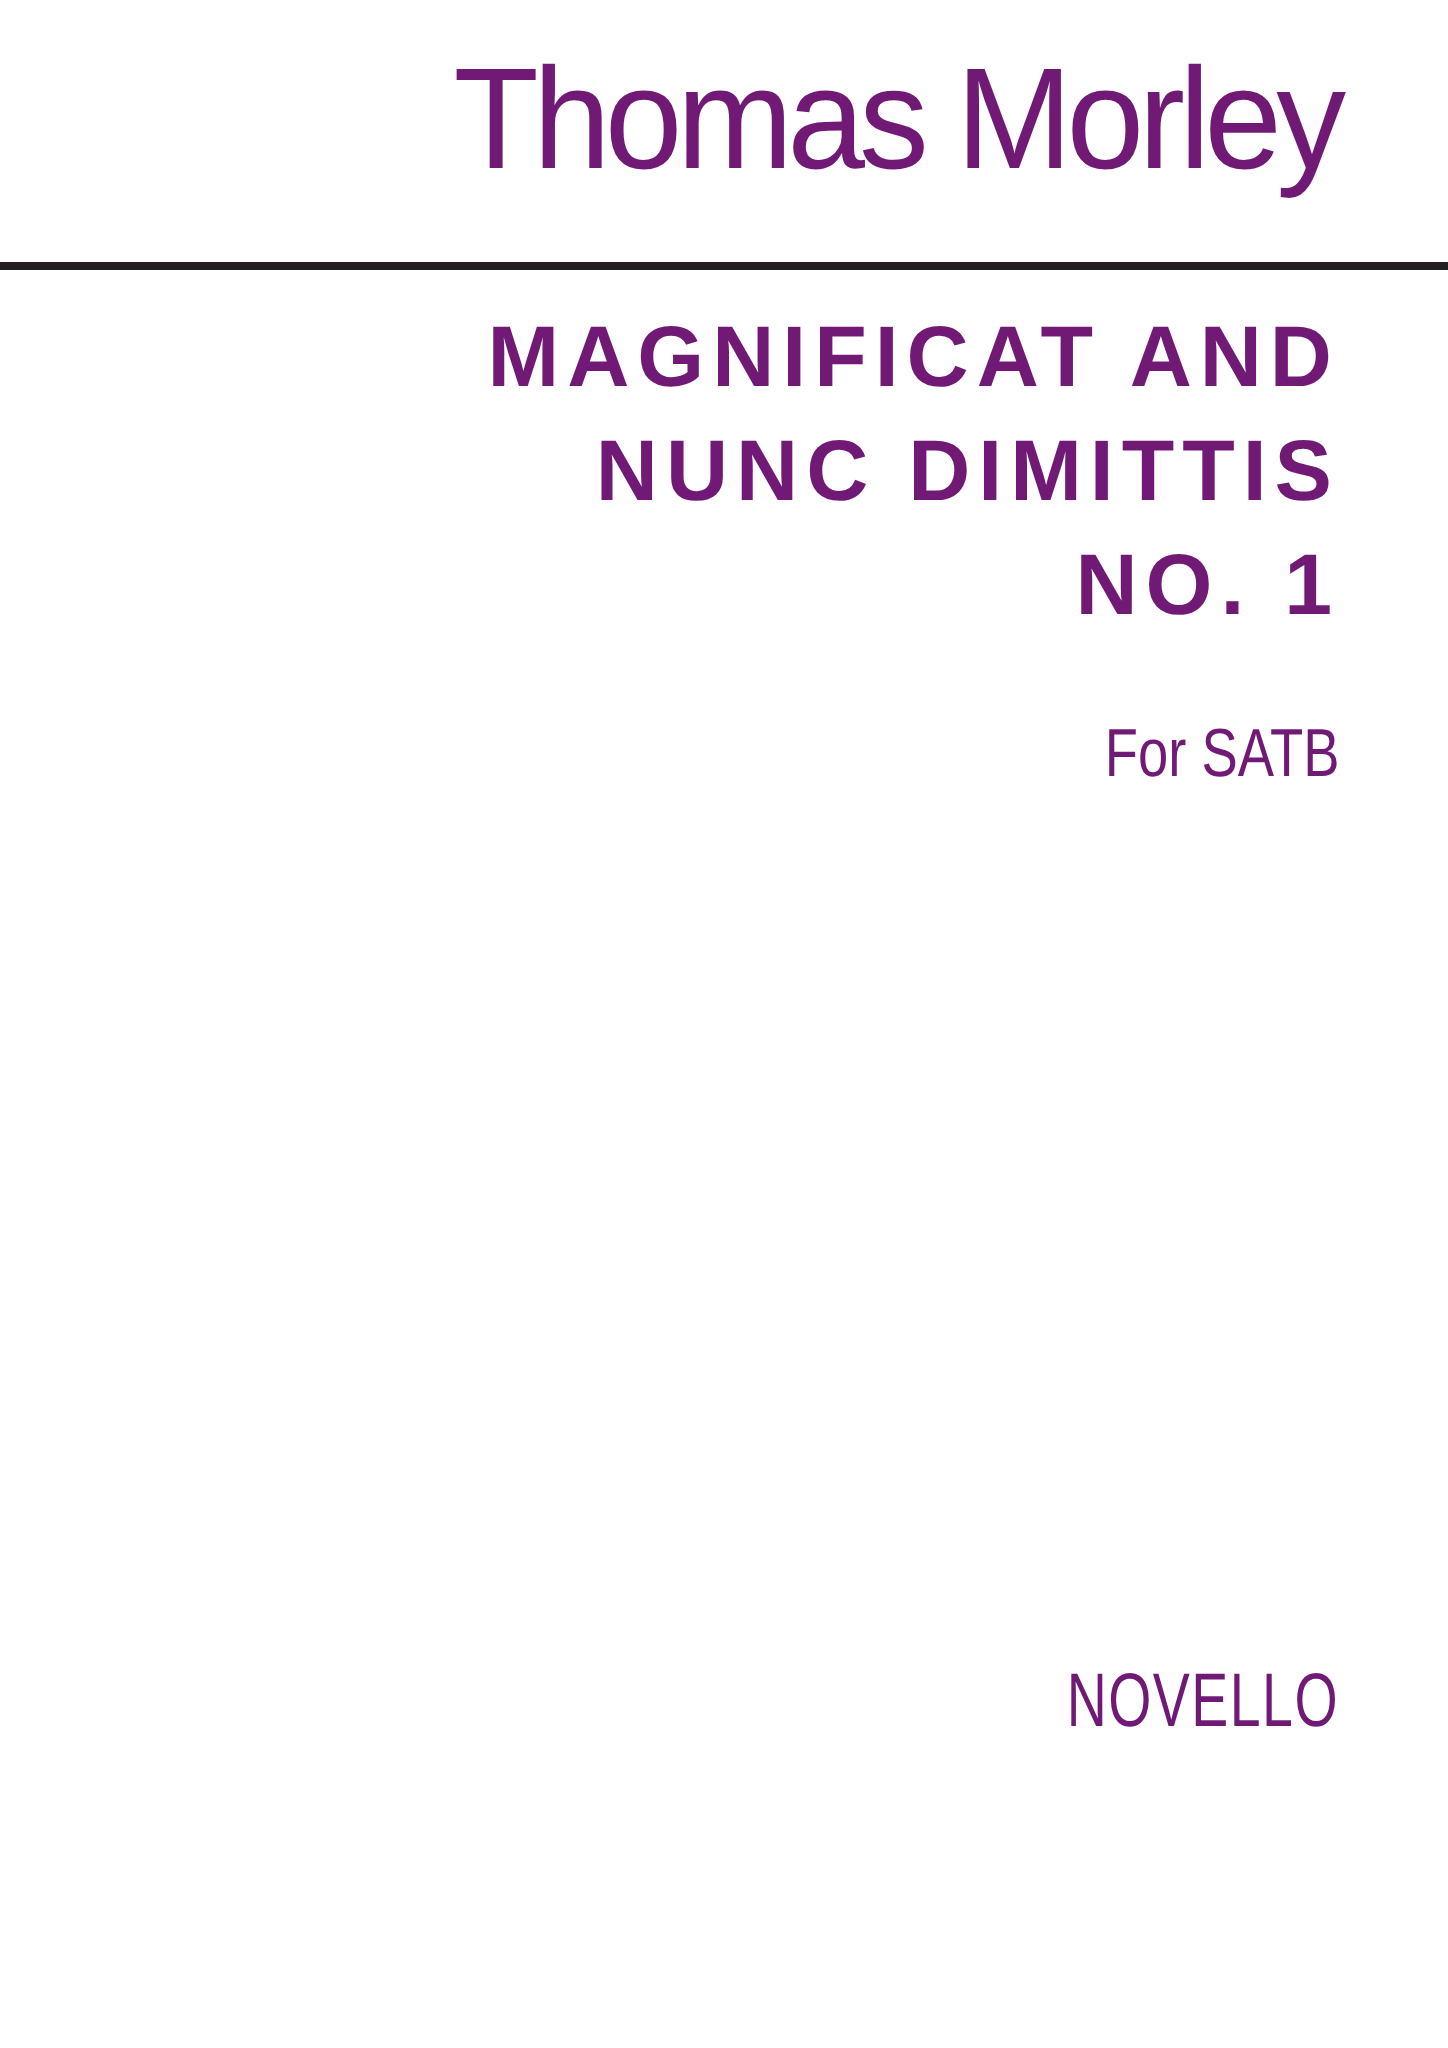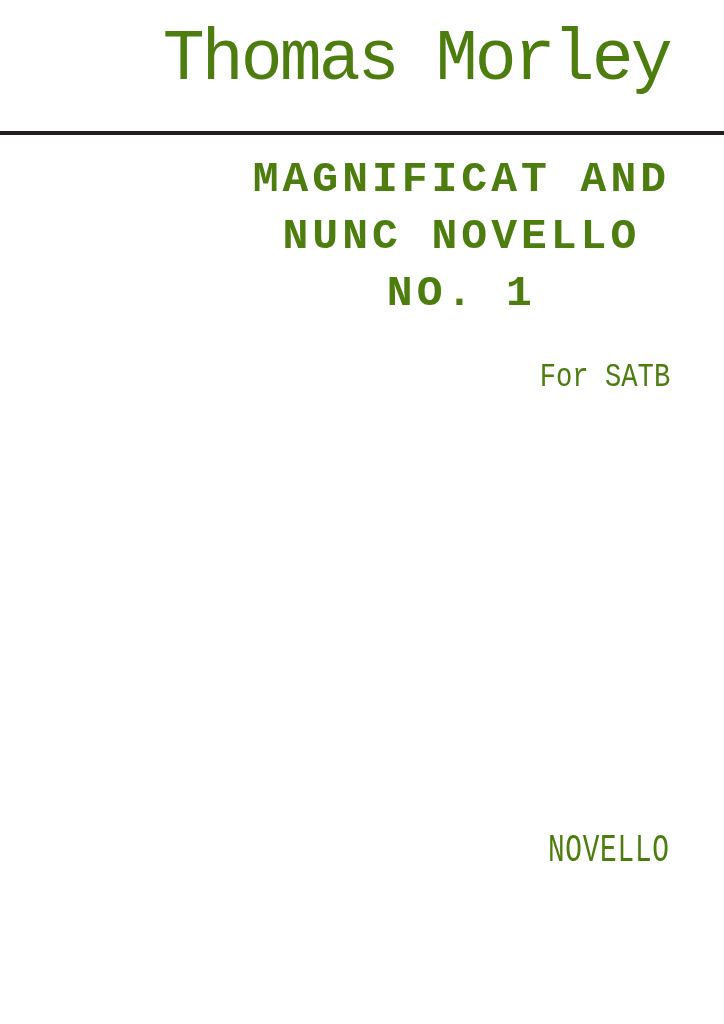--- a/index.html
+++ b/index.html
@@ -5,22 +5,22 @@
   html, body {
     margin: 0;
     padding: 0;
     background: #ffffff;
   }
   .page {
     position: relative;
     width: 724px;
     height: 1024px;
     background: #ffffff;
-    font-family: Liberation Mono, monospace;
-    color: #4d7c0f;
+    font-family: Liberation Sans, sans-serif;
+    color: #701a75;
     overflow: hidden;
   }
   .composer {
     position: absolute;
     top: 24px;
     right: 54px;
     font-size: 72px;
     font-weight: 300;
     line-height: 1;
     letter-spacing: -3px;
@@ -33,21 +33,21 @@
     top: 131px;
     left: 0;
     width: 724px;
     height: 4px;
     background: #231f20;
   }
   .work-title {
     position: absolute;
     top: 151px;
     right: 54px;
-    text-align: center;
+    text-align: right;
     font-size: 43px;
     font-weight: bold;
     line-height: 57px;
     letter-spacing: 4px;
     white-space: nowrap;
   }
   .subtitle {
     position: absolute;
     top: 360px;
     right: 54px;
@@ -75,21 +75,21 @@
 <body>
 
 <div class="page">
 
   <div class="composer">Thomas Morley</div>
 
   <div class="rule"></div>
 
   <div class="work-title">
     <div>MAGNIFICAT AND</div>
-    <div>NUNC NOVELLO</div>
+    <div>NUNC DIMITTIS</div>
     <div>NO. 1</div>
   </div>
 
   <div class="subtitle">For SATB</div>
 
   <div class="publisher">NOVELLO</div>
 
 </div>
 
 </body></html>

